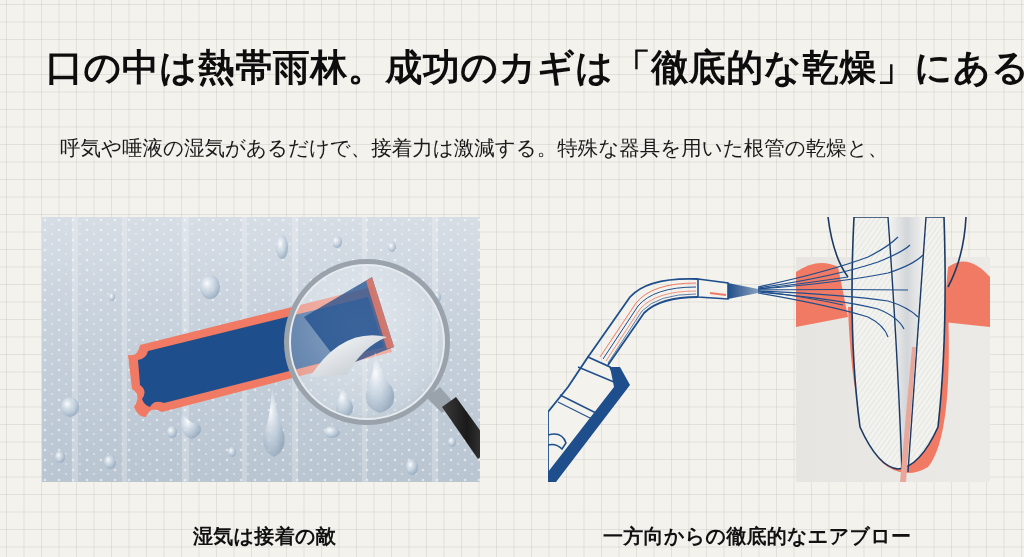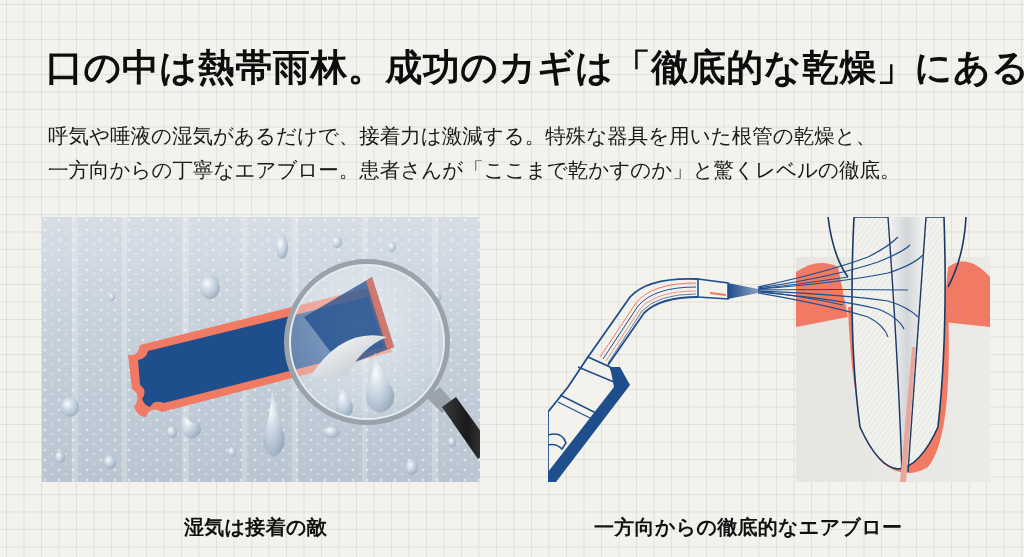--- a/index.html
+++ b/index.html
@@ -29,21 +29,21 @@
       font-weight: 700;
       letter-spacing: 0.5px;
       line-height: 48px;
       white-space: nowrap;
       color: #0d0d0d;
     }
     .body-text {
       position: absolute;
       left: 45px;
       top: 116px;
-      margin: 3px;
+      margin: 15px;
       font-size: 20.5px;
       line-height: 34px;
       font-weight: 400;
       color: #1a1a1a;
       white-space: nowrap;
     }
     .body-text span { display: block; }
     .panel {
       position: absolute;
       top: 217px;
@@ -55,38 +55,37 @@
       width: 438px;
     }
     .panel-right {
       left: 548px;
       width: 442px;
     }
     .panel svg { display: block; width: 100%; height: 100%; }
     .caption {
       position: absolute;
       top: 507px;
-      margin: 7px;
+      margin: 16px;
       font-size: 20px;
       font-weight: 700;
       color: #111;
       white-space: nowrap;
       letter-spacing: 0.3px;
     }
     .caption-left { left: 177px; }
     .caption-right { left: 587px; font-family: Liberation Mono, monospace; }
   </style>
 </head>
 <body>
 
 <h1 class="headline">口の中は熱帯雨林。成功のカギは「徹底的な乾燥」にある</h1>
 
 <div class="body-text">
   <span>呼気や唾液の湿気があるだけで、接着力は激減する。特殊な器具を用いた根管の乾燥と、</span>
-  <span>一方向からの丁寧なエアブロー。患者さんが「ここまで乾かすのか」と驚くレベルの徹底。</span>
 </div>
 
 <div class="panel panel-left">
   <svg viewBox="0 0 438 265" preserveAspectRatio="none" xmlns="http://www.w3.org/2000/svg">
     <defs>
       <linearGradient id="wetbg" x1="0" y1="0" x2="0" y2="1">
         <stop offset="0" stop-color="#d6dde5"></stop>
         <stop offset="0.5" stop-color="#c4cfda"></stop>
         <stop offset="1" stop-color="#b9c5d1"></stop>
       </linearGradient>

